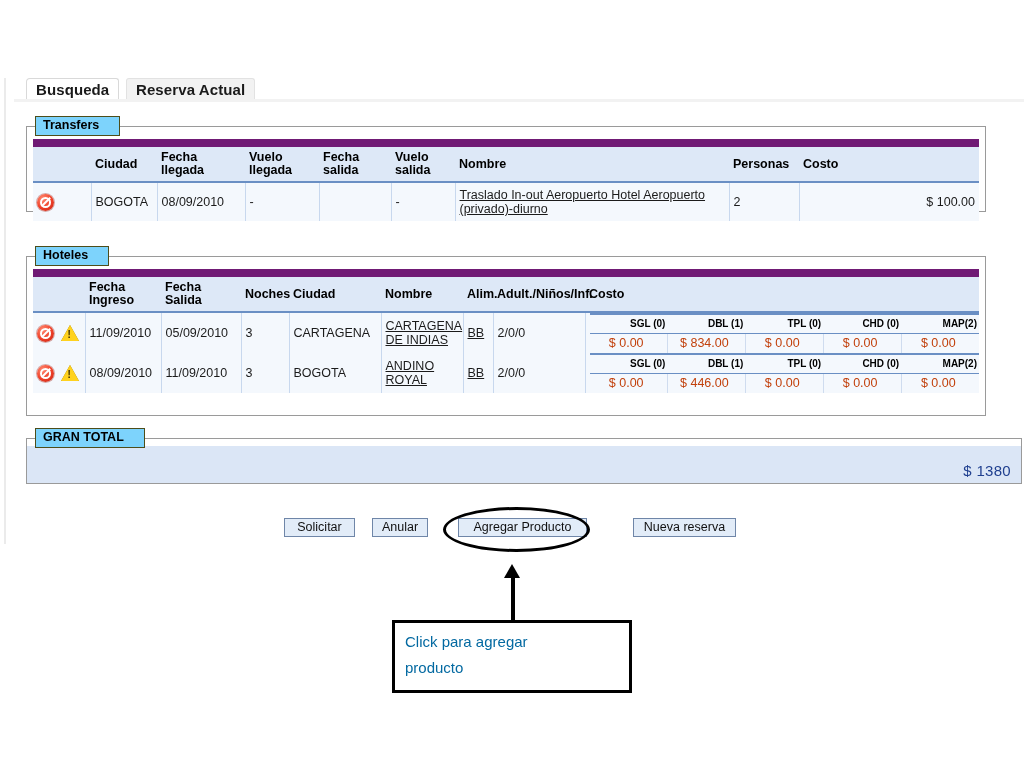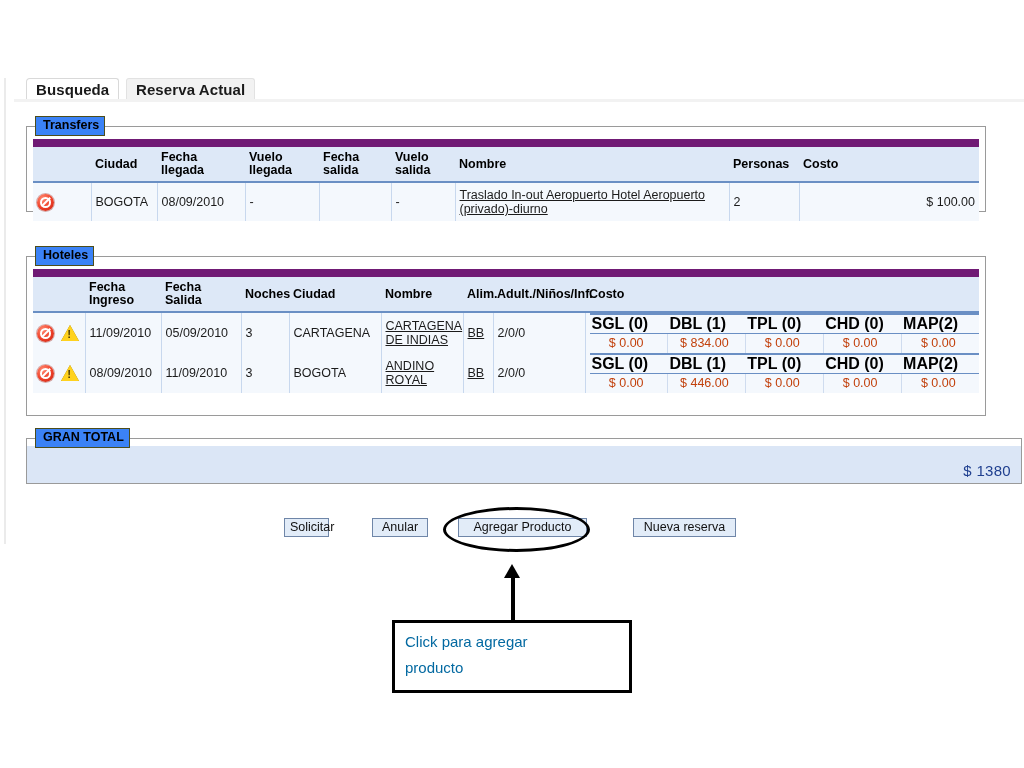--- a/index.html
+++ b/index.html
@@ -79,26 +79,26 @@
   .group {
     position: absolute;
     border: 1px solid #9a9a9a;
     background: #ffffff;
     box-sizing: border-box;
   }
   .group-legend {
     position: absolute;
     top: -11px;
     left: 8px;
-    background: #3b82f6;
+    background: #7dd3fc;
     border: 1px solid #4d4d1a;
     font-size: 12.5px;
     font-weight: bold;
     color: #000000;
-    padding: 1px 5px 2px 7px;
+    padding: 1px 20px 2px 7px;
     line-height: 15px;
     white-space: nowrap;
     z-index: 5;
   }
 
   
   table.dt {
     width: 100%;
     border-collapse: collapse;
     background: #dde8f7;
@@ -184,24 +184,24 @@
     font-family: "Liberation Sans", sans-serif;
   }
 
   
   table.rates {
     width: 100%;
     border-collapse: collapse;
     table-layout: fixed;
   }
   table.rates th {
-    font-size: 16px;
+    font-size: 10px;
     font-weight: bold;
     color: #000;
-    text-align: left;
+    text-align: right;
     border-top: 2px solid #6a8fc4;
     border-bottom: 1.5px solid #6a8fc4;
     padding: 2px 2px;
     background: #f4f8fd;
     line-height: 14px;
   }
   table.rates td {
     font-size: 12.5px;
     color: #c2410c;
     text-align: center;
@@ -488,21 +488,21 @@
   </div>
 
   <div class="group" style="left:20px; top:360px; width:996px; height:46px;">
     <div class="group-legend">GRAN TOTAL</div>
     <div class="total-body" style="margin-top:6px;">
       <span class="total-amount">$ 1380</span>
     </div>
   </div>
 
   <div class="btn-row">
-    <button class="btn" style="left:278px; width:45px;">Solicitar</button>
+    <button class="btn" style="left:278px; width:71px;">Solicitar</button>
     <button class="btn" style="left:366px; width:56px;">Anular</button>
     <button class="btn" style="left:452px; width:129px;">Agregar Producto</button>
     <button class="btn" style="left:627px; width:103px;">Nueva reserva</button>
   </div>
 
 </div>
 
 <div class="ellipse"></div>
 <div class="arrow-head"></div>
 <div class="arrow-shaft"></div>

